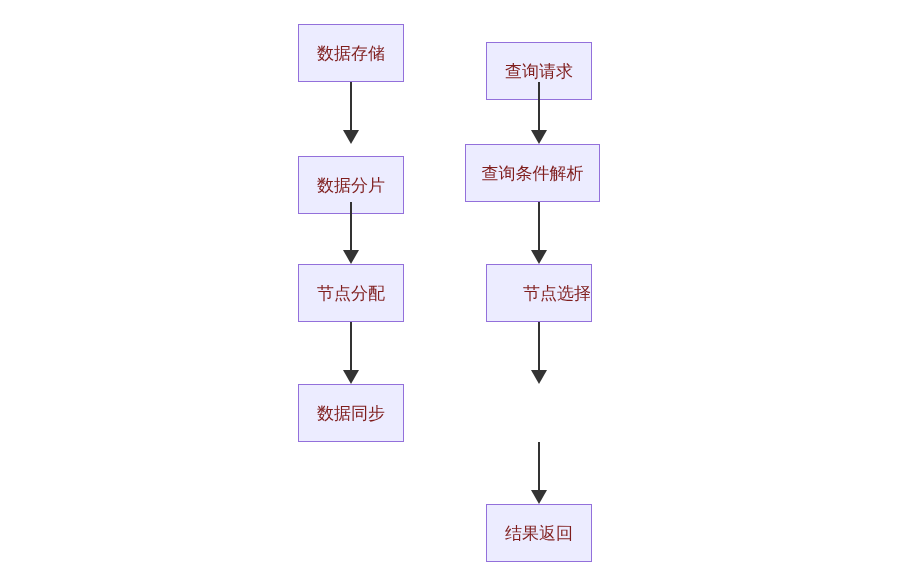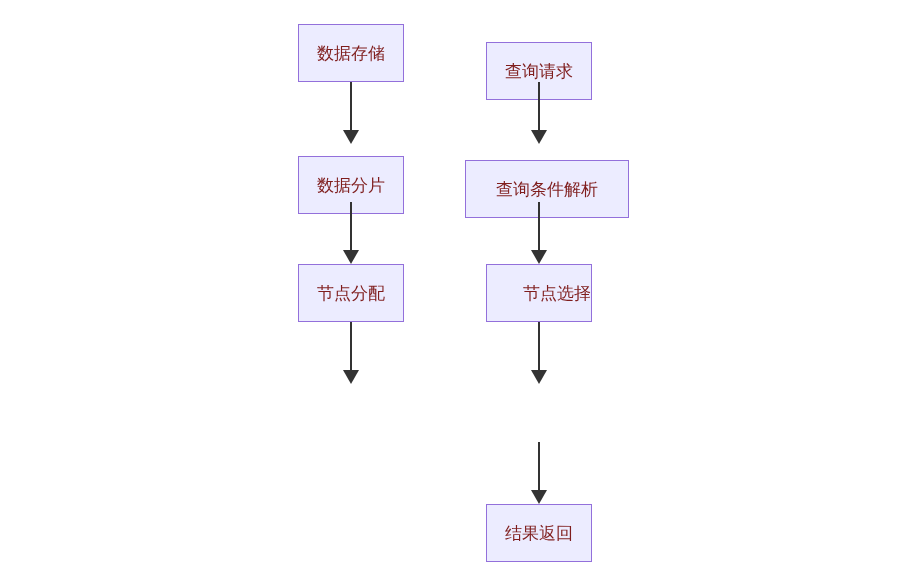--- a/index.html
+++ b/index.html
@@ -59,25 +59,28 @@
 
   <div class="node" style="left:298px; top:24px;  width:106px;">
     <span>数据存储</span>
   </div>
   <div class="node" style="left:298px; top:156px; width:106px;">
     <span>数据分片</span>
   </div>
   <div class="node" style="left:298px; top:264px; width:106px;font-family:Liberation Serif, serif;">
     <span>节点分配</span>
   </div>
+  <div class="node" style="left:298px; top:384px; width:106px;">
+    <span>数据同步</span>
+  </div>
 
   <div class="node" style="left:486px; top:24px;  width:106px;margin-top:18px;">
     <span>查询请求</span>
   </div>
-  <div class="node" style="left:465px; top:144px; width:164px;margin-top:16px;">
+  <div class="node" style="left:465px; top:144px; width:135px;">
     <span>查询条件解析</span>
   </div>
   <div class="node" style="left:486px; top:264px; width:106px;justify-content:flex-end;">
     <span>节点选择</span>
   </div>
   <div class="node" style="left:486px; top:504px; width:106px;">
     <span>结果返回</span>
   </div>
 
   <div class="arrow" style="left:343px; top:82px;  height:62px;">

